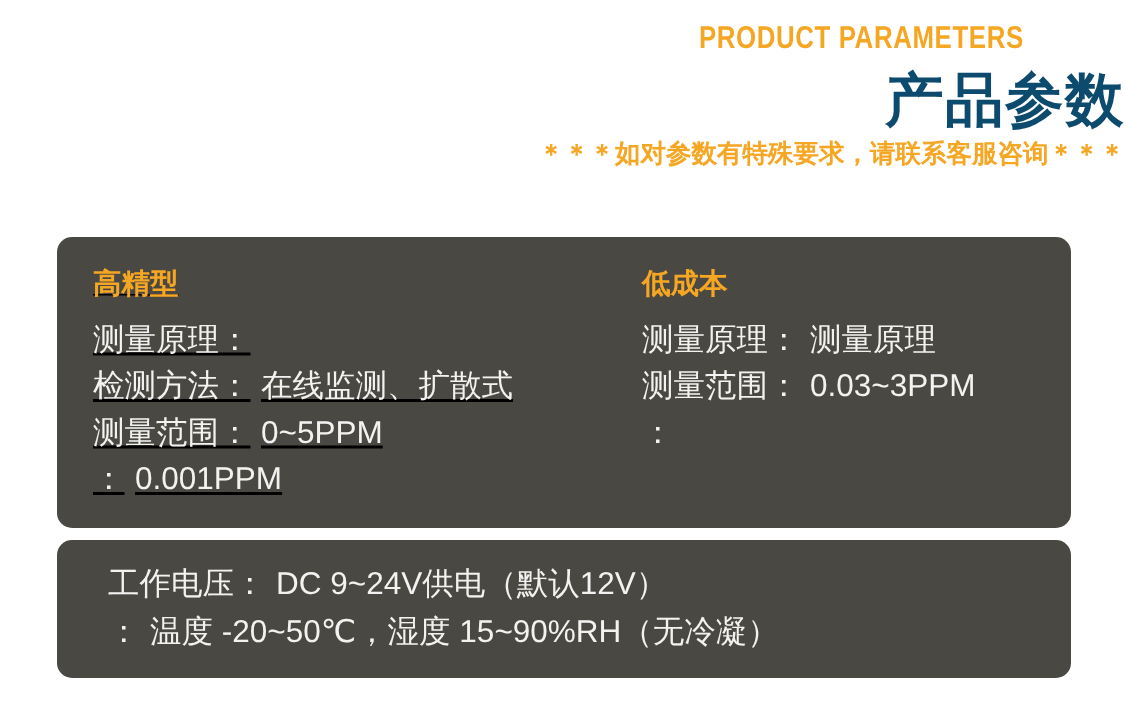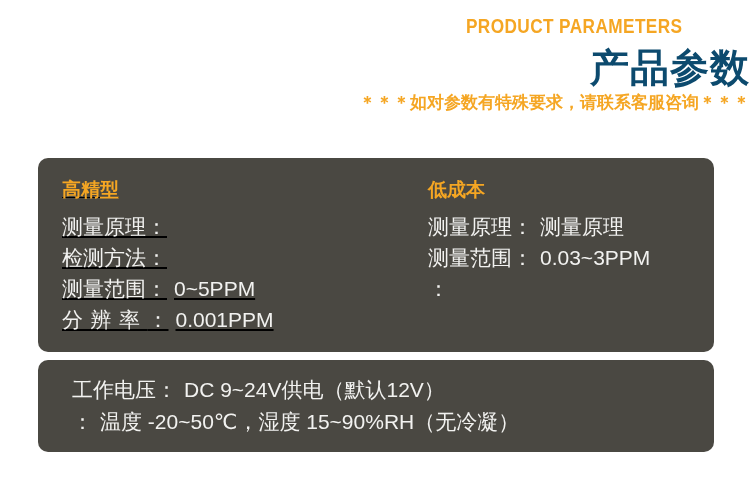--- a/index.html
+++ b/index.html
@@ -133,30 +133,30 @@
       <div class="col-heading">高精型</div>
 
       <div class="spec-row">
         <span class="spec-label">测量原理</span>
         <span class="spec-colon">：</span>
       </div>
 
       <div class="spec-row">
         <span class="spec-label">检测方法</span>
         <span class="spec-colon">：</span>
+        <span class="spec-value">在线监测、扩散式</span>
       </div>
 
       <div class="spec-row">
         <span class="spec-label">测量范围</span>
         <span class="spec-colon">：</span>
         <span class="spec-value">0~5PPM</span>
       </div>
 
       <div class="spec-row">
-        <span class="spec-label spaced">分辨率</span>
         <span class="spec-colon">：</span>
         <span class="spec-value">0.001PPM</span>
       </div>
     </div>
 
     <div class="col col-right">
       <div class="col-heading">低成本</div>
 
       <div class="spec-row">
         <span class="spec-label">测量原理</span>

